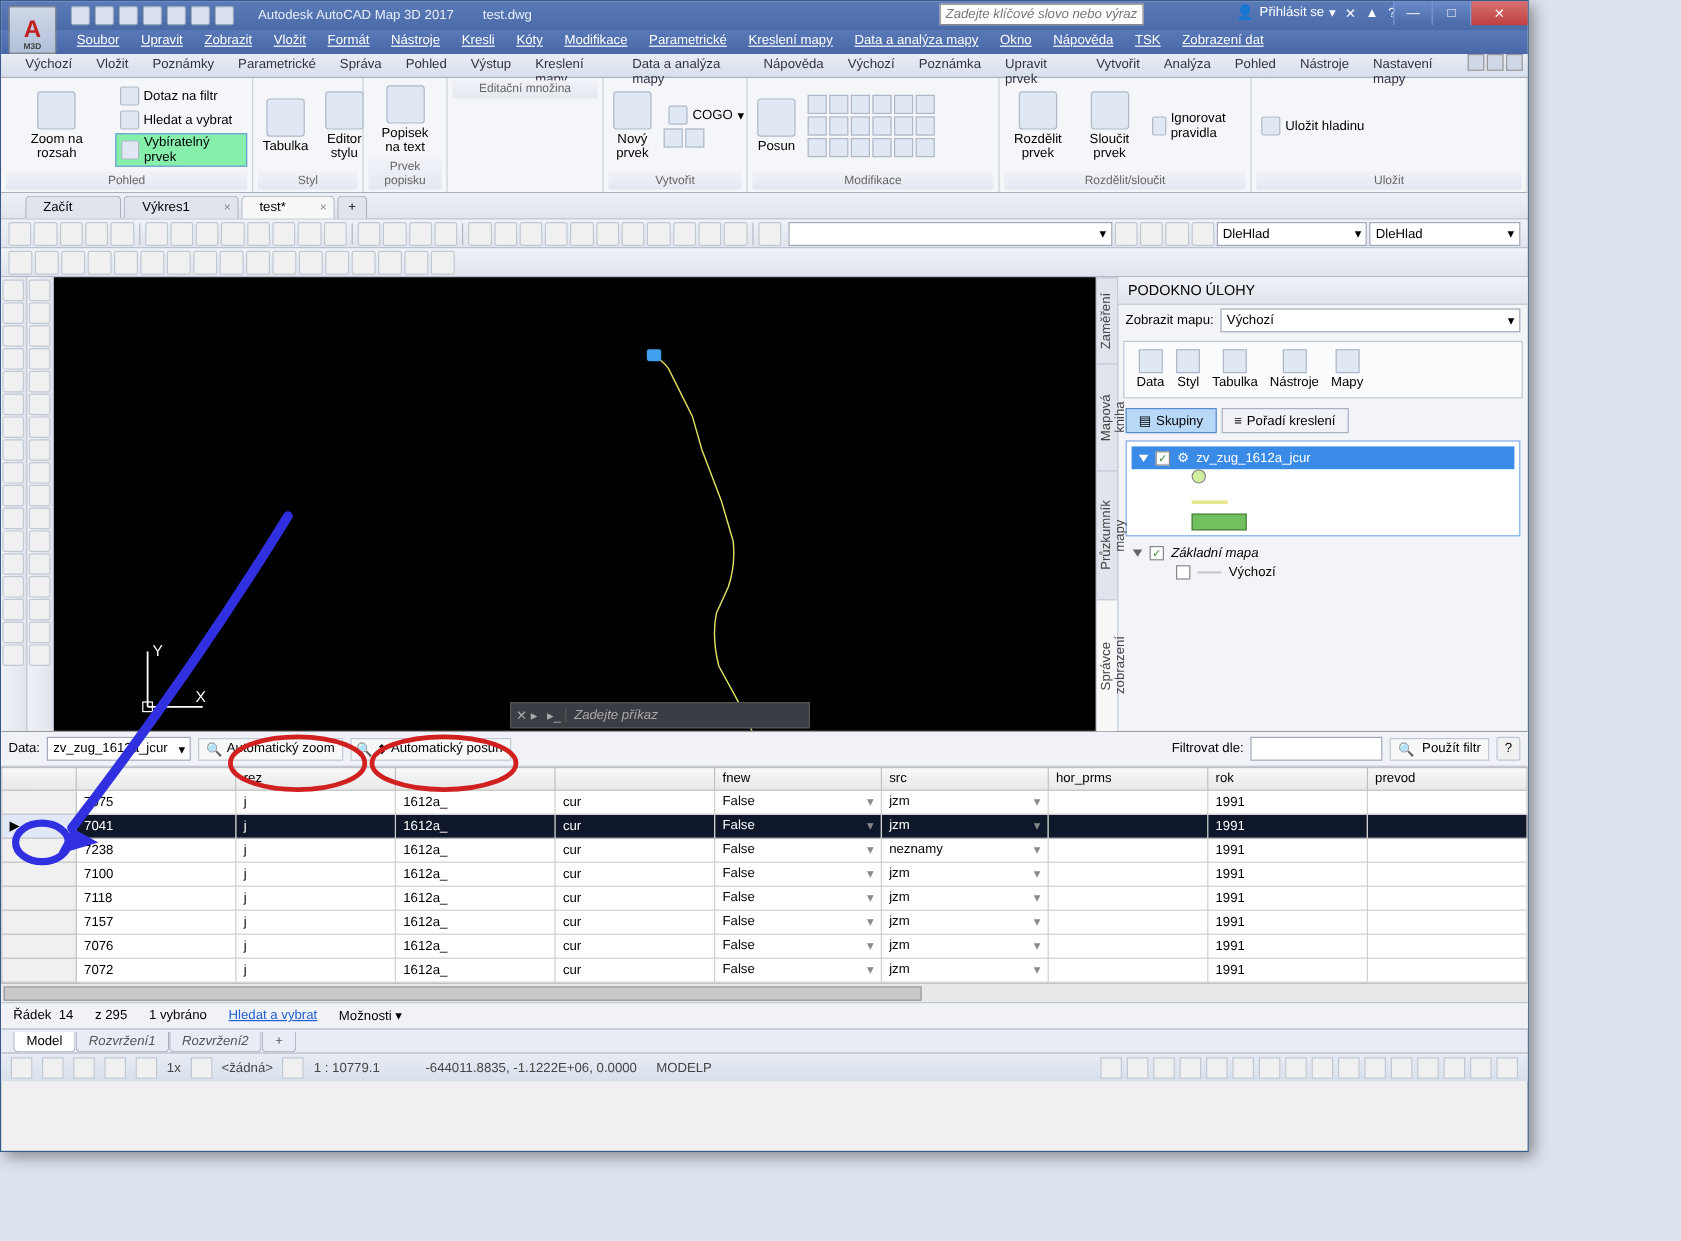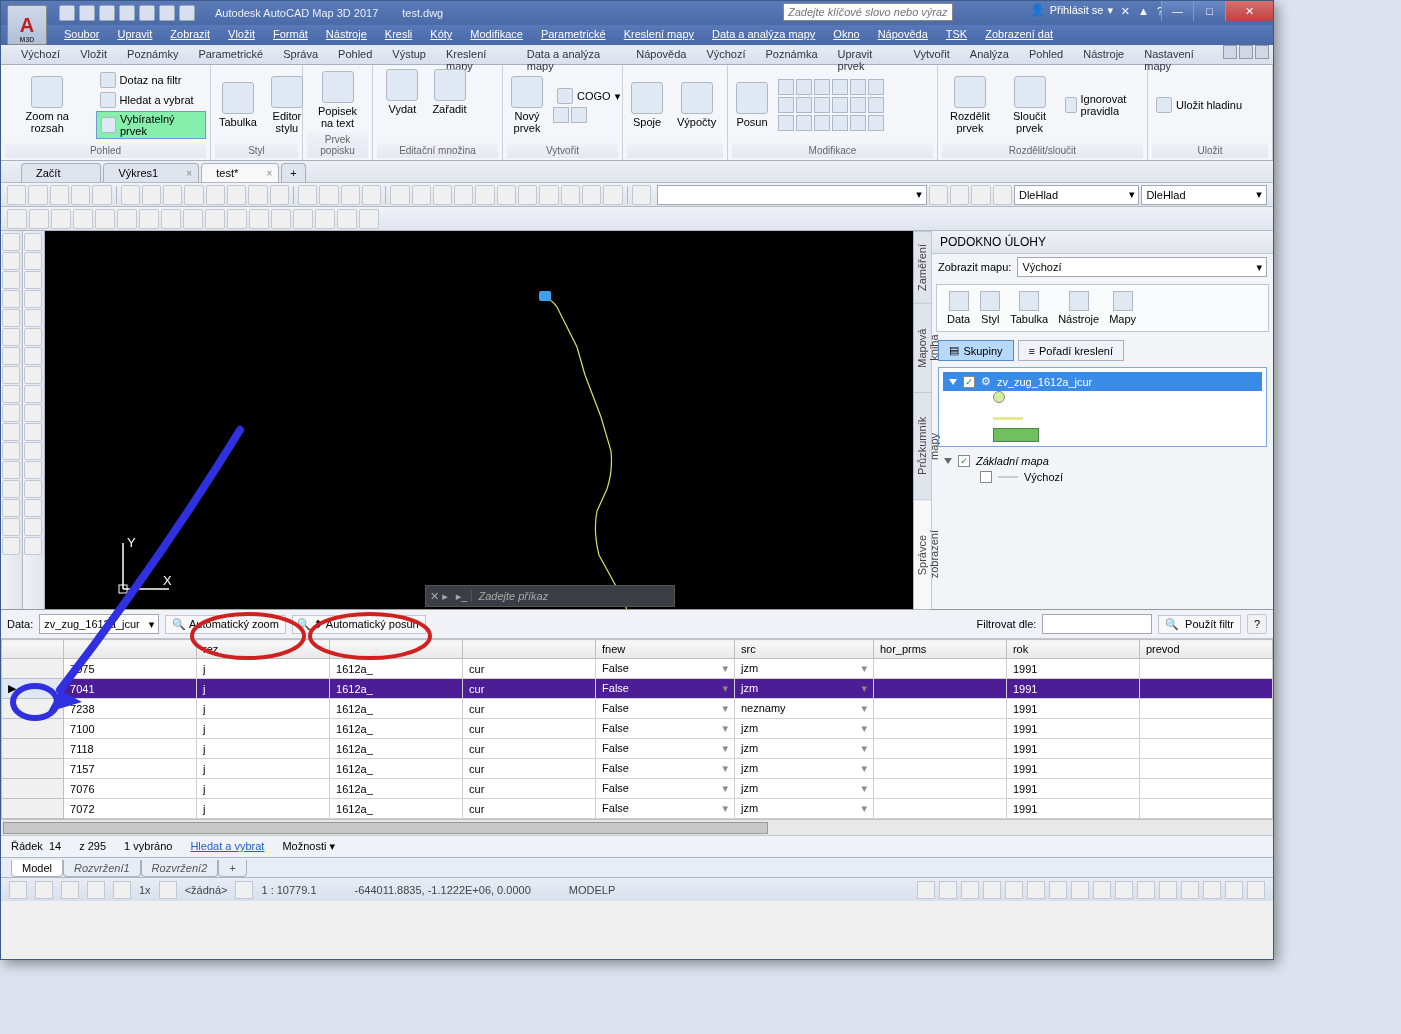--- a/index.html
+++ b/index.html
@@ -96,21 +96,21 @@
 
 
 .grid-zone { border-top:1px solid #999; background:#fff; }
 .grid-toolbar { display:flex; align-items:center; padding:4px 6px; gap:6px; background:#f0f2f8; border-bottom:1px solid #c0c8d4; }
 .grid-toolbar label { font-size:11px; }
 .zoom-btn { display:flex; align-items:center; gap:3px; padding:2px 6px; border:1px solid #c0c8d4; background:#f8f8f8; font-size:11px; }
 .zoom-btn::before { content:"🔍"; font-size:11px; }
 .grid { width:100%; border-collapse:collapse; table-layout:fixed; }
 .grid th { background:linear-gradient(#f8f8f8,#e8e8e8); border:1px solid #c0c0c0; padding:3px 6px; text-align:left; font-weight:normal; font-size:11px; }
 .grid td { border:1px solid #d0d0d0; padding:2px 6px; font-size:11px; height:20px; }
-.grid tr.selrow td { background:#4c1d95; color:#fff; }
+.grid tr.selrow td { background:#0f172a; color:#fff; }
 .grid .rowhdr { width:42px; background:#f0f0f0; border:1px solid #c0c0c0; }
 .grid tr.selrow .rowhdr { background:#e0e8f8; color:#000; }
 .dd { float:right; color:#888; }
 .ital { font-style:italic; color:#666; }
 .grid tr.selrow .ital { color:#e0e8f8; }
 .grid-status { padding:4px 10px; display:flex; gap:18px; font-size:11px; background:#f0f2f8; border-top:1px solid #c0c8d4; }
 .grid-status a { color:#2060d0; text-decoration:underline; }
 .scroll-h { height:16px; background:#e8e8e8; border-top:1px solid #c0c0c0; position:relative; }
 .scroll-h::after { content:""; position:absolute; left:2px; top:2px; width:60%; height:10px; background:#c8c8c8; border:1px solid #999; }
 
@@ -253,67 +253,38 @@
       <div class="panel-body">
           <div class="big-btn">
             <div class="ico"></div>
             <span>Popisek
 na text</span>
           </div>
         </div>
       <div class="panel-label">Prvek popisku</div>
     </div>
     <div class="panel" style="width:130px">
-      <div class="panel-body" style="flex-direction:column;gap:2px">
-        <div style="display:flex;gap:6px">
-          <div class="big-btn">
-              <div class="ico"></div>
-              <span>Vydat</span>
-            </div>
-          <div class="big-btn">
-              <div class="ico"></div>
-              <span>Zařadit</span>
-            </div>
-          <div class="small-btns">
-              <div class="ico" style="width:16px;height:16px"></div>
-              <div class="ico" style="width:16px;height:16px"></div>
-            </div>
-        </div>
-      </div>
       <div class="panel-label">Editační množina</div>
     </div>
     <div class="panel" style="width:120px">
       <div class="panel-body">
         <div class="big-btn">
             <div class="ico"></div>
             <span>Nový
 prvek</span>
           </div>
         <div class="small-btns">
           <div class="small-btn"><div class="ico"></div><span>COGO</span> ▾</div>
           <div class="icon-row">
               <div class="ico"></div>
               <div class="ico"></div>
             </div>
         </div>
       </div>
       <div class="panel-label">Vytvořit</div>
-    </div>
-    <div class="panel" style="width:105px">
-      <div class="panel-body">
-        <div class="big-btn">
-            <div class="ico"></div>
-            <span>Spoje</span>
-          </div>
-        <div class="big-btn">
-            <div class="ico"></div>
-            <span>Výpočty</span>
-          </div>
-      </div>
-      <div class="panel-label">&nbsp;</div>
     </div>
     <div class="panel" style="width:210px">
       <div class="panel-body">
         <div class="big-btn">
             <div class="ico"></div>
             <span>Posun</span>
           </div>
         <div style="display:flex;flex-direction:column;gap:2px">
           <div class="icon-row">
               <div class="ico"></div>
@@ -768,21 +739,21 @@
       <div class="sbtn"></div>
       <div class="sbtn"></div>
       <div class="sbtn"></div>
       <div class="sbtn"></div>
     <span class="sb-txt">1x</span>
     <div class="sbtn"></div>
     <span class="sb-txt">&lt;žádná&gt;</span>
     <div class="sbtn"></div>
     <span class="sb-txt">1 : 10779.1</span>
     <span class="sb-txt" style="margin-left:30px">-644011.8835, -1.1222E+06, 0.0000</span>
-    <span class="sb-txt" style="margin-left:30px">MODELP</span>
+    <span class="sb-txt" style="margin-left:8px">MODELP</span>
     <div class="sb-right">
       <div class="sbtn"></div>
         <div class="sbtn"></div>
         <div class="sbtn"></div>
         <div class="sbtn"></div>
         <div class="sbtn"></div>
         <div class="sbtn"></div>
         <div class="sbtn"></div>
         <div class="sbtn"></div>
         <div class="sbtn"></div>

